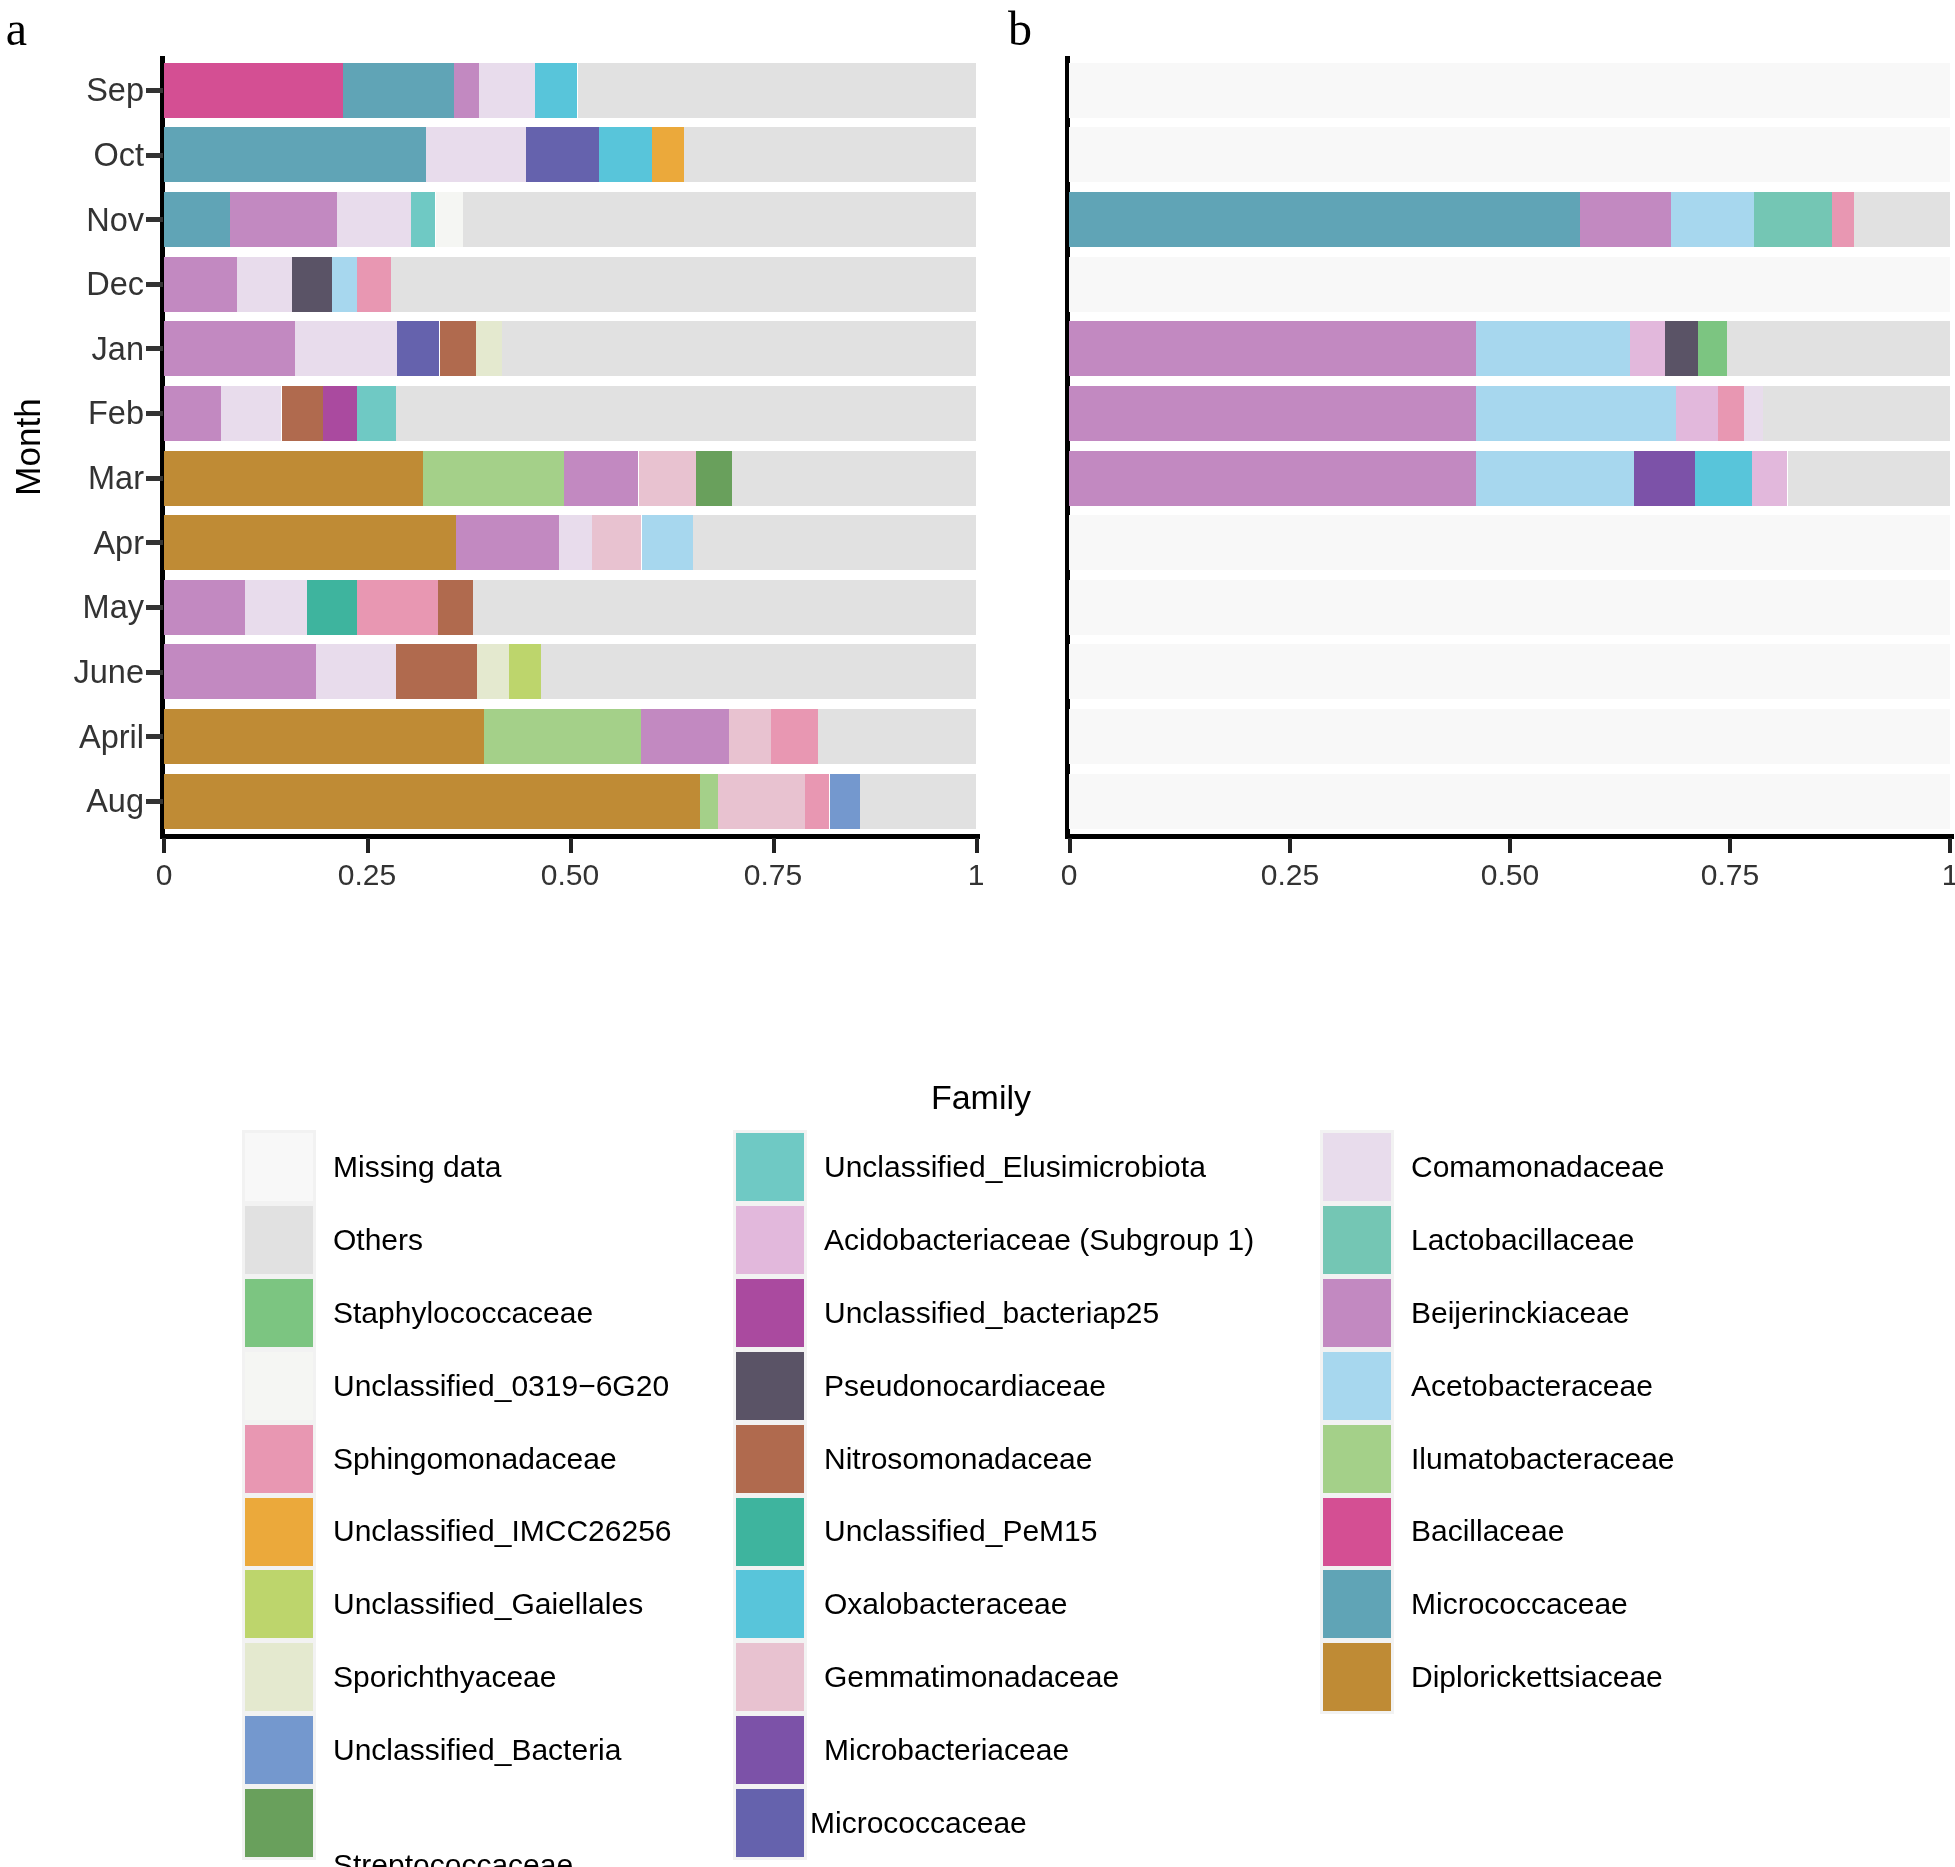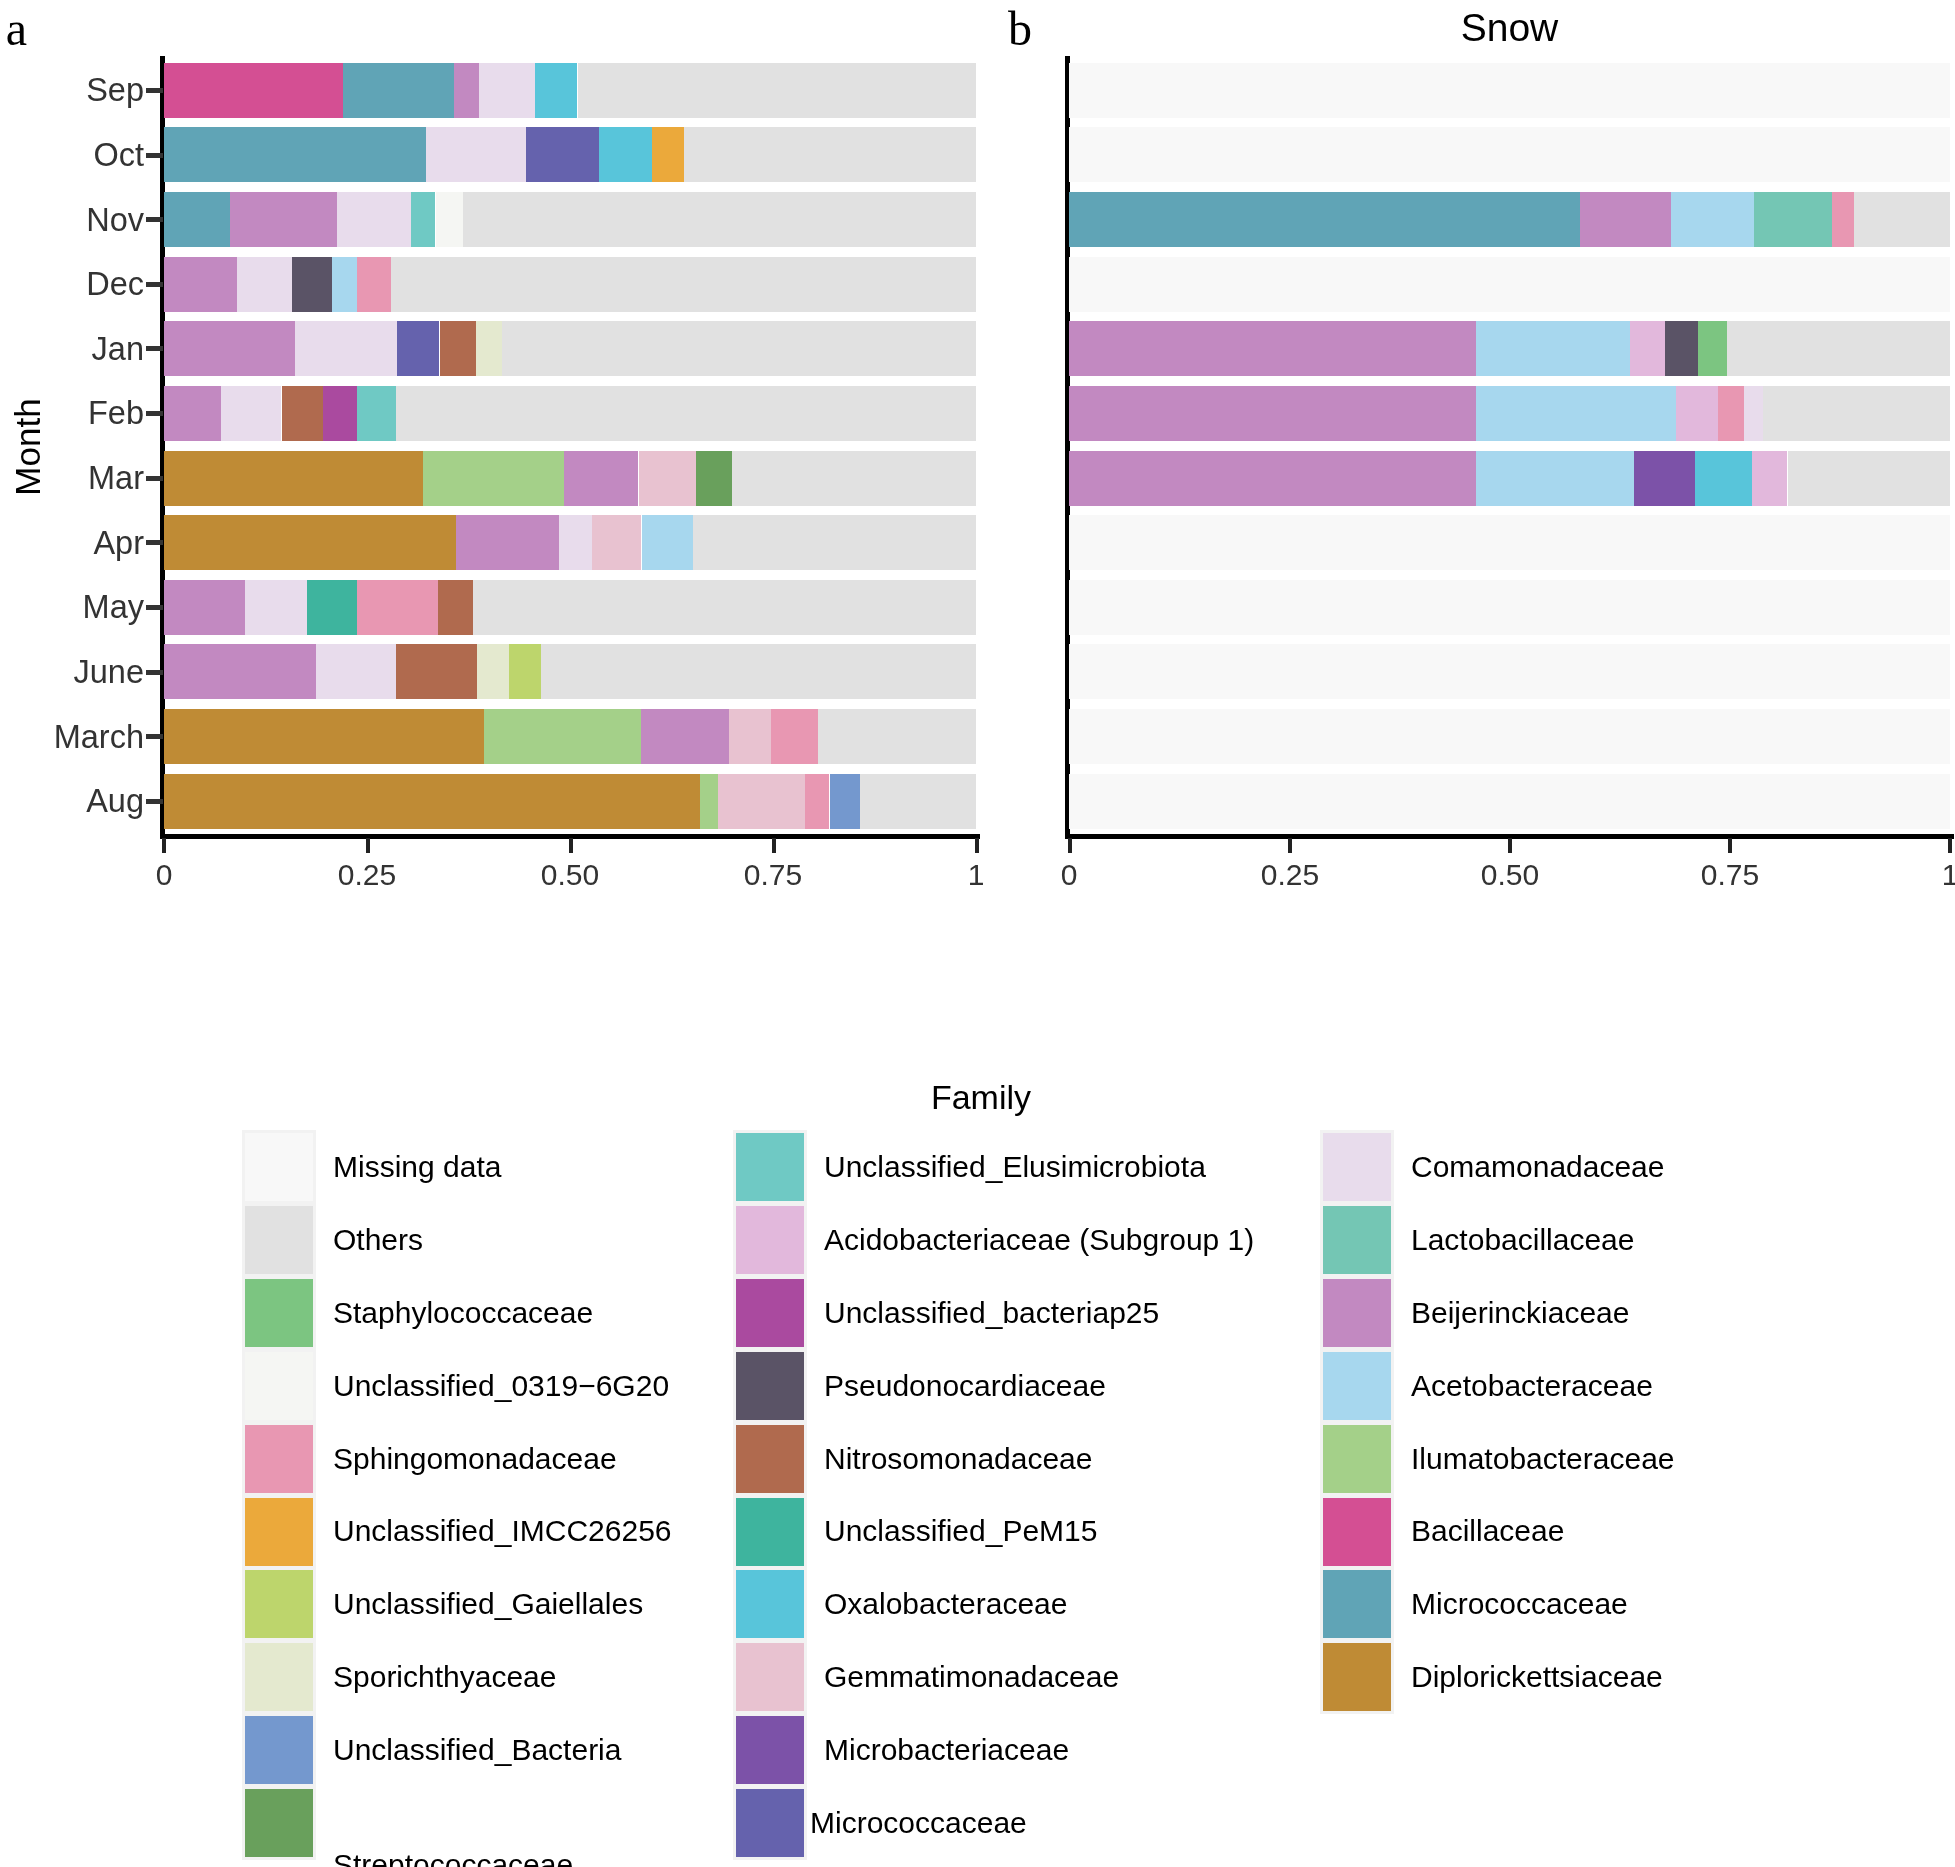--- a/index.html
+++ b/index.html
@@ -23,21 +23,20 @@
   .legend-strip{background:#F2F2F2;}
   .legend-swatch{position:absolute;}
   .legend-label{font-size:30px;color:#000;transform:translateY(-50%);white-space:nowrap;}
 </style>
 </head>
 <body>
 
 <div id="figure">
   <div class="abs panel-letter" style="left:5.8px;top:1.2px;">a</div>
   <div class="abs panel-letter" style="left:1008px;top:1.2px;">b</div>
-  <div class="abs panel-title" style="left:1069px;top:5.8px;width:881px;">Snow</div>
 
   <span class="abs y-axis-title" style="left:28px;top:447px;">Month</span>
 
   <div id="plot-root">
       <div style="position: absolute; left: 160px; top: 56px; width: 4.6px; height: 783px; background: rgb(0, 0, 0);"></div>
       <div style="position: absolute; left: 160px; top: 834px; width: 820px; height: 4.6px; background: rgb(0, 0, 0);"></div>
       <div style="position: absolute; left: 162px; top: 838px; width: 3.5px; height: 15px; background: rgb(34, 34, 34);"></div>
       <div class="abs tick-label" style="position: absolute; left: 164px; top: 858px;">0</div>
       <div style="position: absolute; left: 366px; top: 838px; width: 3.5px; height: 15px; background: rgb(34, 34, 34);"></div>
       <div class="abs tick-label" style="position: absolute; left: 367px; top: 858px;">0.25</div>
@@ -156,21 +155,21 @@
       <div class="abs month-label" style="position: absolute; left: 0px; top: 413px; width: 144px;">Feb</div>
       <div style="position: absolute; left: 146px; top: 411px; width: 17.4px; height: 4.6px; background: rgb(51, 51, 51);"></div>
       <div class="abs month-label" style="position: absolute; left: 0px; top: 478px; width: 144px;">Mar</div>
       <div style="position: absolute; left: 146px; top: 476px; width: 17.4px; height: 4.6px; background: rgb(51, 51, 51);"></div>
       <div class="abs month-label" style="position: absolute; left: 0px; top: 543px; width: 144px;">Apr</div>
       <div style="position: absolute; left: 146px; top: 540px; width: 17.4px; height: 4.6px; background: rgb(51, 51, 51);"></div>
       <div class="abs month-label" style="position: absolute; left: 0px; top: 607px; width: 144px;">May</div>
       <div style="position: absolute; left: 146px; top: 605px; width: 17.4px; height: 4.6px; background: rgb(51, 51, 51);"></div>
       <div class="abs month-label" style="position: absolute; left: 0px; top: 672px; width: 144px;">June</div>
       <div style="position: absolute; left: 146px; top: 670px; width: 17.4px; height: 4.6px; background: rgb(51, 51, 51);"></div>
-      <div class="abs month-label" style="position: absolute; left: 0px; top: 737px; width: 144px;">March</div>
+      <div class="abs month-label" style="position: absolute; left: 0px; top: 737px; width: 144px;">April</div>
       <div style="position: absolute; left: 146px; top: 734px; width: 17.4px; height: 4.6px; background: rgb(51, 51, 51);"></div>
       <div class="abs month-label" style="position: absolute; left: 0px; top: 801px; width: 144px;">Aug</div>
       <div style="position: absolute; left: 146px; top: 799px; width: 17.4px; height: 4.6px; background: rgb(51, 51, 51);"></div>
       <div style="position: absolute; left: 1065px; top: 56px; width: 4.6px; height: 783px; background: rgb(0, 0, 0);"></div>
       <div style="position: absolute; left: 1065px; top: 834px; width: 889px; height: 4.6px; background: rgb(0, 0, 0);"></div>
       <div style="position: absolute; left: 1068px; top: 838px; width: 3.5px; height: 15px; background: rgb(34, 34, 34);"></div>
       <div class="abs tick-label" style="position: absolute; left: 1069px; top: 858px;">0</div>
       <div style="position: absolute; left: 1288px; top: 838px; width: 3.5px; height: 15px; background: rgb(34, 34, 34);"></div>
       <div class="abs tick-label" style="position: absolute; left: 1290px; top: 858px;">0.25</div>
       <div style="position: absolute; left: 1508px; top: 838px; width: 3.5px; height: 15px; background: rgb(34, 34, 34);"></div>

